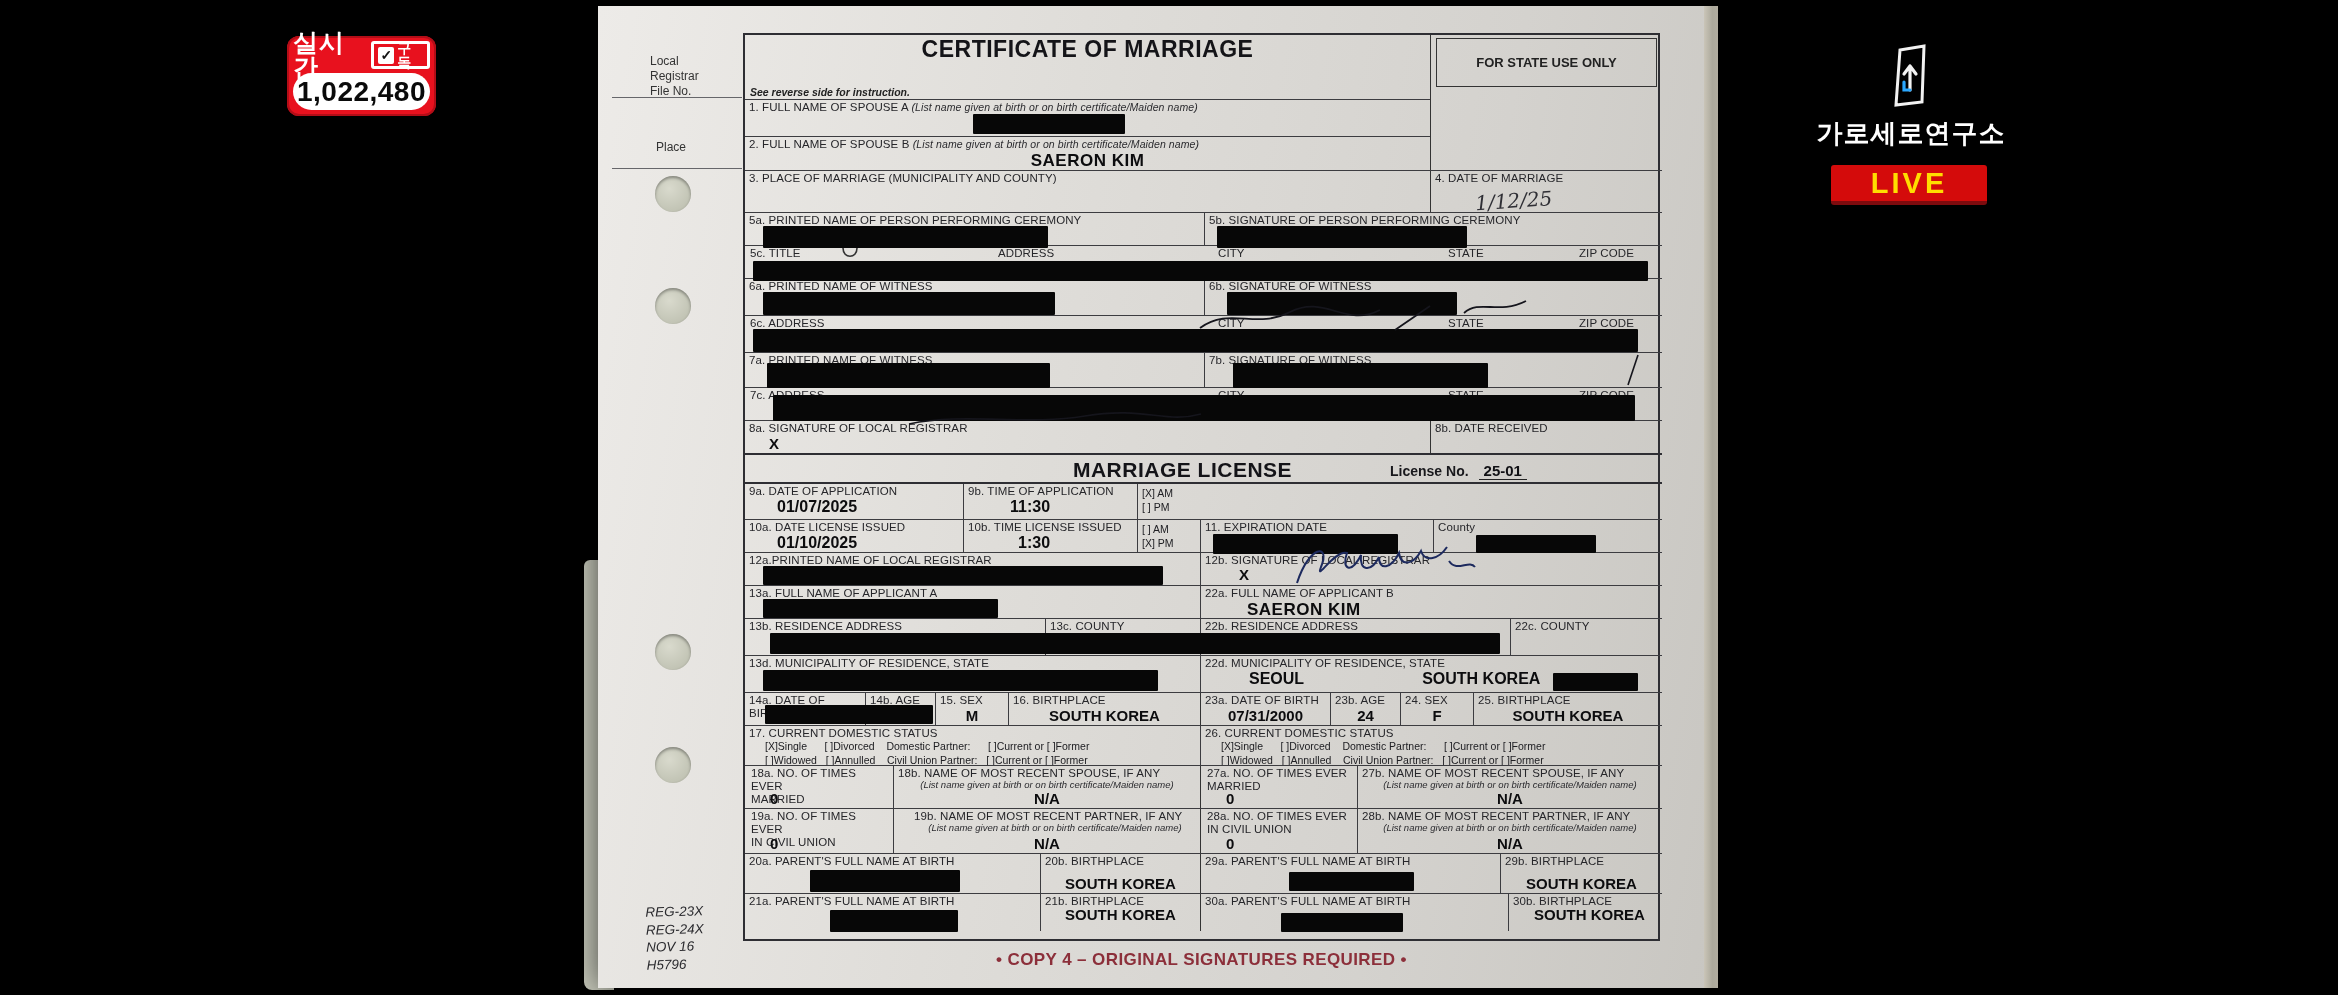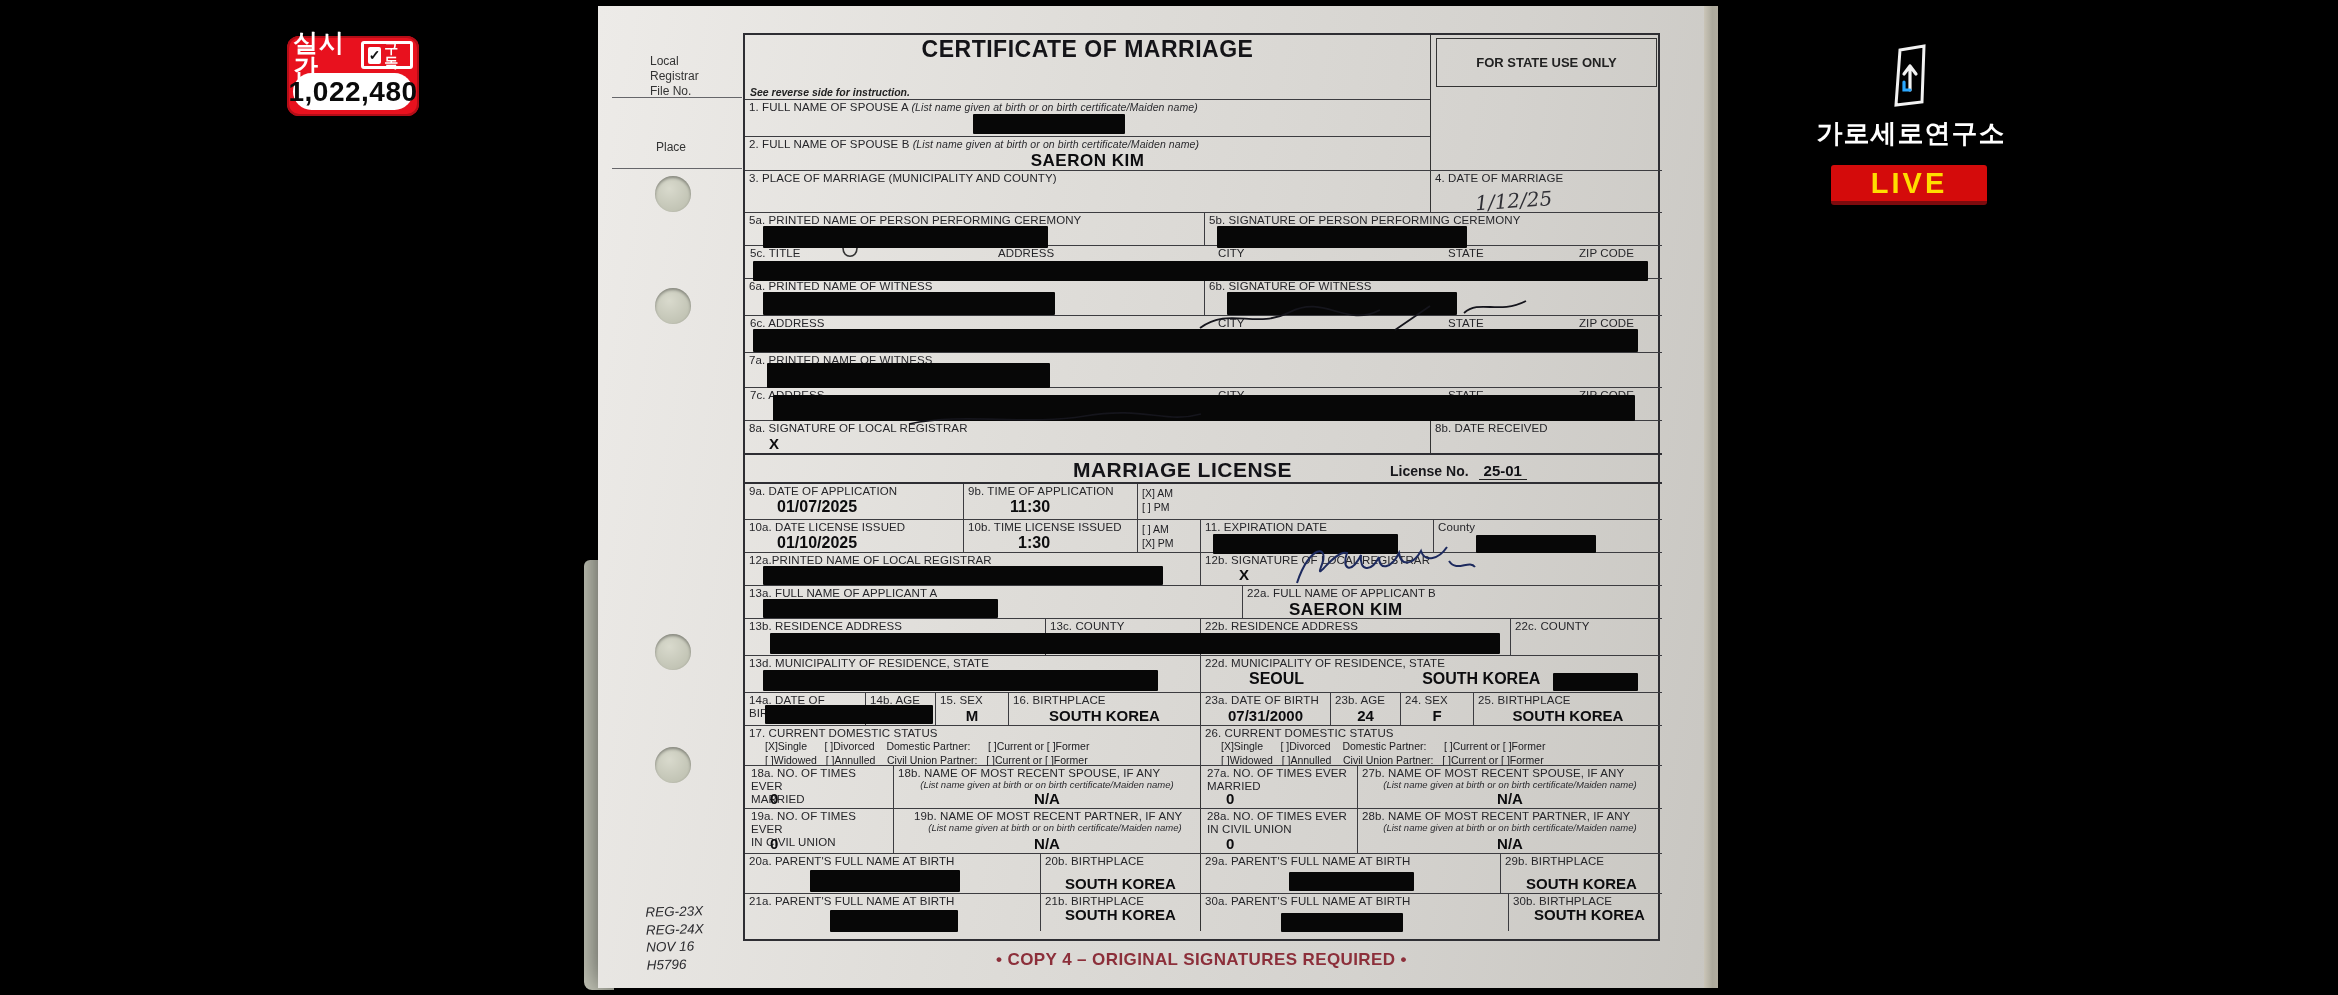--- a/index.html
+++ b/index.html
@@ -1,19 +1,19 @@
 <!DOCTYPE html>
 <html><head>
 <meta charset="utf-8">
 <style>
   html,body{margin:0;padding:0;}
   body{width:2338px;height:995px;background:#000;overflow:hidden;position:relative;
        font-family:"Liberation Sans",sans-serif;}
   
-  .sub-badge{position:absolute;left:287px;top:36px;width:132px;height:80px;background:#e8111e;
+  .sub-badge{position:absolute;left:287px;top:36px;width:149px;height:80px;background:#e8111e;
              border-radius:12px;box-shadow:0 0 0 2px #b30d17 inset;padding:4px 6px;box-sizing:border-box;}
   .sub-top{display:flex;align-items:center;gap:6px;justify-content:center;height:30px;}
   .sub-live{color:#fff;font-weight:bold;font-size:25px;letter-spacing:1px;line-height:1;}
   .sub-box{display:flex;align-items:center;gap:3px;border:3px solid #fff;border-radius:3px;padding:1px 4px;height:20px;}
   .sub-check{width:17px;height:17px;background:#fff;border-radius:2px;color:#111;font-size:14px;font-weight:bold;
              display:flex;align-items:center;justify-content:center;line-height:1;}
   .sub-word{color:#fff;font-weight:bold;font-size:14px;line-height:1;}
   .sub-count{margin-top:3px;background:#fff;border-radius:19px;height:37px;display:flex;align-items:center;
              justify-content:center;color:#0a0a0a;font-weight:bold;font-size:28px;letter-spacing:.5px;}
   .ch-name{position:absolute;left:1806px;top:116px;width:210px;text-align:center;color:#fff;font-weight:bold;
@@ -194,20 +194,27 @@
           </svg>
         <div class="bar" style="left:8px;top:13px;width:885px;height:23px;"></div>
       </div>
     </div>
 
     <div class="row" style="top:317px;height:35px;">
       <div class="c f" style="width:459px;">
         <div class="lbl">7a. PRINTED NAME OF WITNESS</div>
         <div class="bar" style="left:22px;top:10px;width:283px;height:25px;"></div>
       </div>
+      <div class="c" style="width:458px;">
+        <div class="lbl">7b. SIGNATURE OF WITNESS</div>
+        <div class="bar" style="left:28px;top:10px;width:255px;height:25px;"></div>
+        <svg class="scribble" style="left:420px;top:0px;" width="16" height="34" viewBox="0 0 16 34">
+            <path d="M13 2 L3 32" fill="none" stroke="#15151c" stroke-width="1.6"></path>
+          </svg>
+      </div>
     </div>
 
     <div class="row" style="top:352px;height:33px;">
       <div class="c f" style="width:917px;">
         <span class="lbl" style="position:absolute;left:5px;">7c. ADDRESS</span>
         <span class="lbl" style="position:absolute;left:473px;">CITY</span>
         <span class="lbl" style="position:absolute;left:703px;">STATE</span>
         <span class="lbl" style="position:absolute;left:834px;">ZIP CODE</span>
         <div class="bar" style="left:28px;top:7px;width:862px;height:26px;"></div>
         <svg class="scribble" style="left:160px;top:22px;" width="300" height="18" viewBox="0 0 300 18">
@@ -282,21 +289,21 @@
           <path d="M6 44 C18 6,40 4,30 28 C24 44,44 10,56 14 C50 30,60 36,70 16 C68 32,80 34,88 18 C88 32,100 30,108 14 C110 28,122 26,130 12 C134 24,148 20,156 8 M158 22 C166 34,178 20,184 28" fill="none" stroke="#1d2a5e" stroke-width="2"></path>
         </svg>
       </div>
     </div>
 
     <div class="row" style="top:550px;height:33px;">
       <div class="c f" style="width:455px;">
         <div class="lbl">13a. FULL NAME OF APPLICANT A</div>
         <div class="bar" style="left:18px;top:13px;width:235px;height:19px;"></div>
       </div>
-      <div class="c" style="width:462px;margin-left:42px;">
+      <div class="c" style="width:462px;">
         <div class="lbl">22a. FULL NAME OF APPLICANT B</div>
         <div class="val" style="padding-left:42px;font-size:17px;letter-spacing:.5px;">SAERON KIM</div>
       </div>
     </div>
 
     <div class="row" style="top:583px;height:37px;">
       <div class="c f" style="width:300px;">
         <div class="lbl">13b. RESIDENCE ADDRESS</div>
       </div>
       <div class="c" style="width:155px;">

